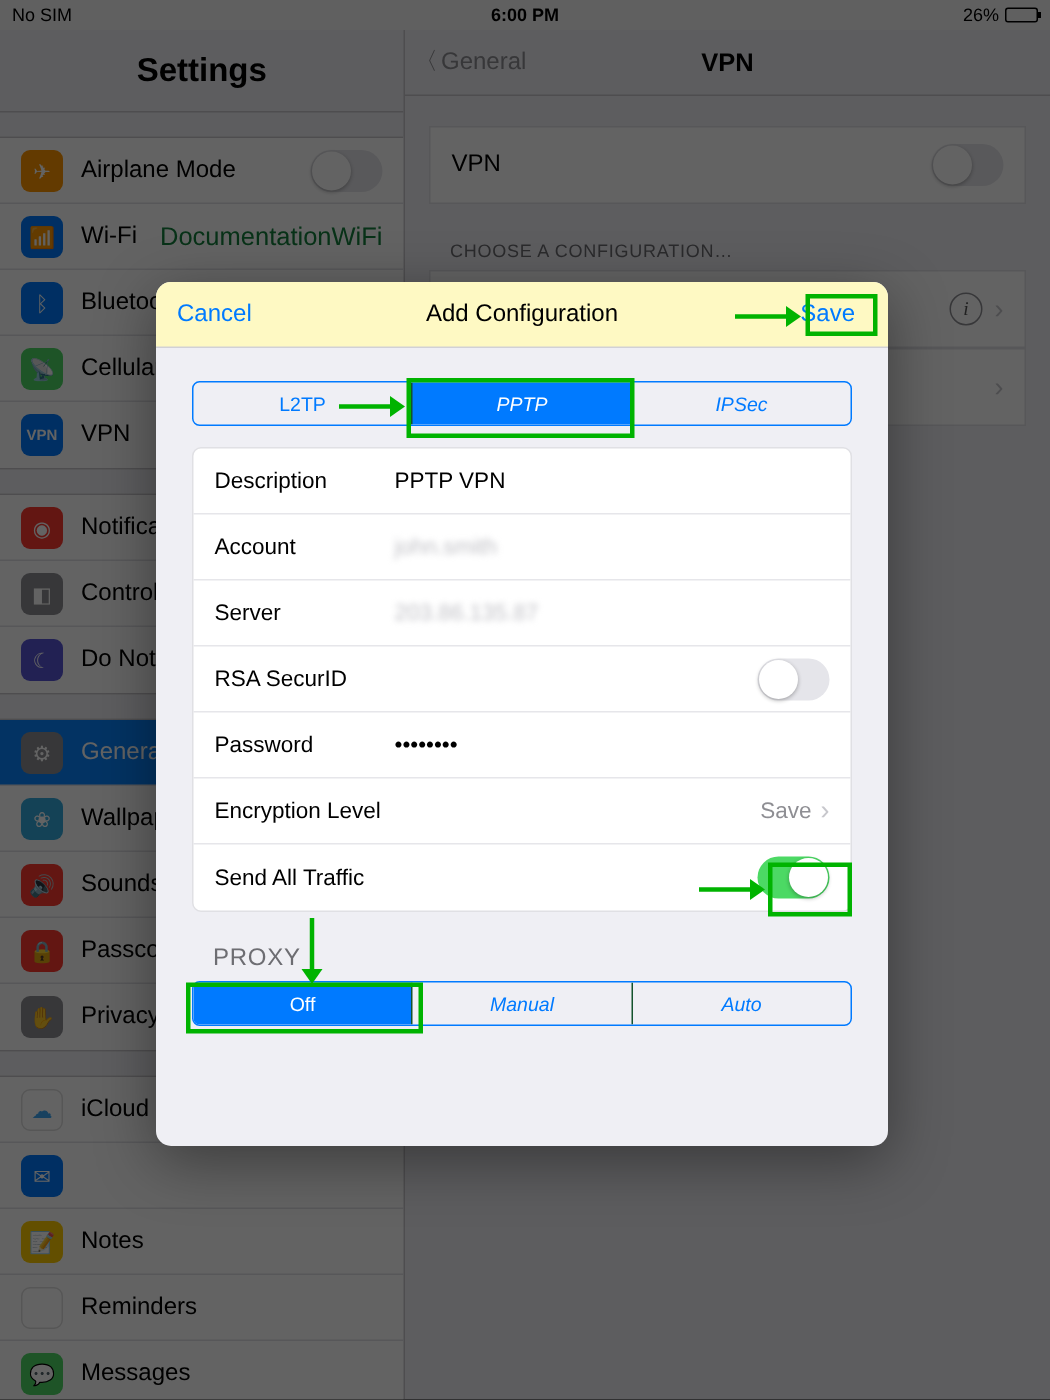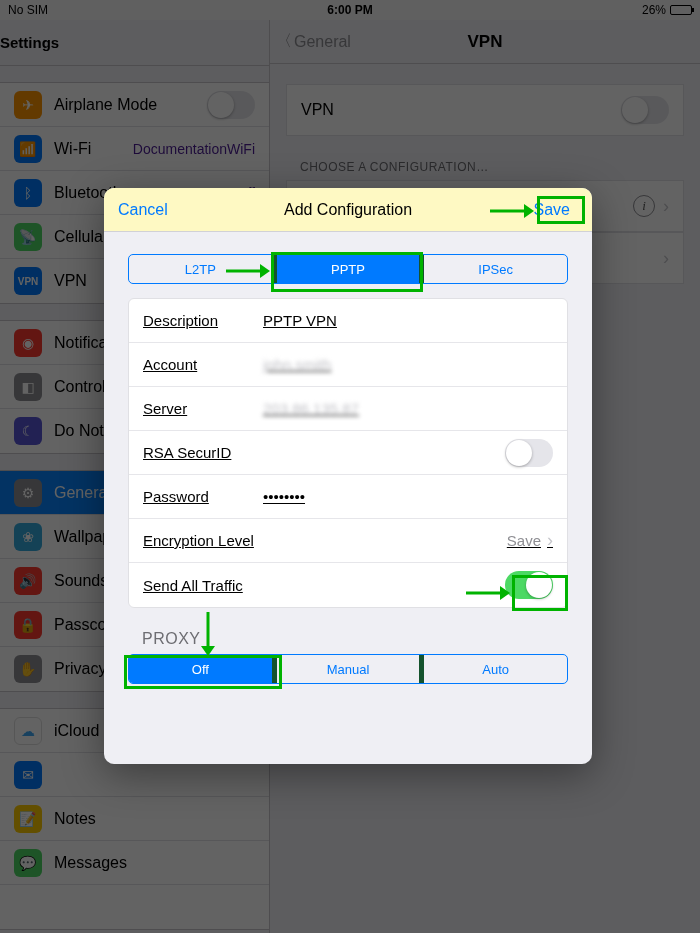--- a/index.html
+++ b/index.html
@@ -9,26 +9,26 @@
 .bg { position: absolute; inset: 0; background: #efeff4; filter: brightness(0.6); }
 .statusbar { display:flex; justify-content:space-between; align-items:center; height:20px; padding:0 8px; font-size:12px; color:#000; background:#f7f7f7; }
 .statusbar .center { position:absolute; left:50%; transform:translateX(-50%); font-weight:600; }
 .battery { display:inline-flex; align-items:center; gap:4px; }
 .battery-icon { width:22px; height:10px; border:1px solid #000; border-radius:2px; position:relative; }
 .battery-icon::after { content:""; position:absolute; right:-3px; top:2px; width:2px; height:4px; background:#000; }
 .battery-fill { height:100%; background:#000; }
 
 .split { display:flex; height:calc(100% - 20px); }
 .sidebar { width:270px; background:#efeff4; border-right:1px solid #c8c7cc; overflow:hidden; }
-.sidebar-header { font-weight:600; font-size:15px; padding:14px 0; border-bottom:1px solid #c8c7cc; }
+.sidebar-header { text-align:center; font-weight:600; font-size:22px; padding:14px 0; border-bottom:1px solid #c8c7cc; }
 .list-group { margin-top:16px; background:#fff; border-top:1px solid #c8c7cc; border-bottom:1px solid #c8c7cc; }
 .row { display:flex; align-items:center; height:44px; padding:0 14px; border-bottom:1px solid #e0e0e4; font-size:16px; }
 .row:last-child { border-bottom:none; }
 .row .icon { width:28px; height:28px; border-radius:6px; margin-right:12px; display:flex; align-items:center; justify-content:center; color:#fff; font-size:14px; }
-.row .val { margin-left:auto; color:#4c1d95; font-size:14px; }
+.row .val { margin-left:auto; color:#15803d; font-size:17px; }
 .row.selected { background:#0a84ff; color:#fff; }
 .toggle-off { width:48px; height:28px; border-radius:14px; background:#e5e5ea; position:relative; }
 .toggle-off::after { content:""; position:absolute; left:1px; top:1px; width:26px; height:26px; background:#fff; border-radius:50%; box-shadow:0 1px 3px rgba(0,0,0,0.3); }
 
 .detail { flex:1; background:#efeff4; }
 .detail-header { display:flex; align-items:center; justify-content:center; position:relative; height:44px; border-bottom:1px solid #c8c7cc; }
 .detail-header .back { position:absolute; left:6px; color:#8e8e93; font-size:16px; display:flex; align-items:center; gap:2px; }
 .detail-header .title { font-weight:600; font-size:17px; }
 .detail-body { padding:20px 16px; }
 .detail-row { background:#fff; border:1px solid #e0e0e4; border-radius:0; height:52px; display:flex; align-items:center; padding:0 14px; font-size:16px; }
@@ -40,24 +40,24 @@
 .dim { position:absolute; inset:0; background:rgba(0,0,0,0.35); }
 .modal { position:absolute; left:104px; top:188px; width:488px; height:576px; background:#efeff4; border-radius:10px; box-shadow:0 10px 40px rgba(0,0,0,0.4); overflow:hidden; display:flex; flex-direction:column; }
 .modal-header { height:44px; display:flex; align-items:center; justify-content:center; border-bottom:1px solid #d1d1d6; background:#fef9c3; position:relative; }
 .modal-header .title { font-size:16px; font-weight:500; }
 .modal-header .cancel { position:absolute; left:14px; color:#007aff; font-size:16px; }
 .modal-header .save { position:absolute; right:14px; color:#007aff; font-size:16px; font-weight:500; padding:3px 8px; }
 
 .seg-wrap { padding:22px 24px 14px; }
 .seg { display:flex; border:1px solid #007aff; border-radius:5px; overflow:hidden; height:30px; }
 .seg div { flex:1; display:flex; align-items:center; justify-content:center; font-size:13px; color:#007aff; cursor:pointer; }
-.seg div + div { border-left:5px solid #14532d; }
+.seg div + div { border-left:1px solid #14532d;font-style:italic; }
 .seg div.active { background:#007aff; color:#fff; }
 
-.formgroup { margin:0 24px; background:#fff; border:1px solid #e0e0e4; border-radius:6px;text-decoration:underline; }
+.formgroup { margin:0 24px; background:#fff; border:1px solid #e0e0e4; border-radius:6px; }
 .frow { display:flex; align-items:center; height:44px; padding:0 14px; border-bottom:1px solid #e6e6ea; font-size:15px; }
 .frow:last-child { border-bottom:none; }
 .frow .lab { width:120px; color:#000; }
 .frow .fval { color:#000; }
 .frow .fval.gray { color:#c1c1c6; filter:blur(2px); }
 .frow .right { margin-left:auto; color:#8e8e93; display:flex; align-items:center; gap:6px; }
 .toggle-on { width:48px; height:28px; border-radius:14px; background:#4cd964; position:relative; }
 .toggle-on::after { content:""; position:absolute; right:1px; top:1px; width:26px; height:26px; background:#fff; border-radius:50%; box-shadow:0 1px 3px rgba(0,0,0,0.3); }
 
 .proxy-label { font-size:16px; color:#6d6d72; margin:22px 0 6px 38px; letter-spacing:0.5px; }
@@ -154,20 +154,24 @@
         <div class="row">
             <div class="icon" style="background:#fff;border:1px solid #ddd;color:#3fa9f5">☁</div>
             <span>iCloud</span>
           </div>
         <div class="row">
             <div class="icon blue">✉</div>
           </div>
         <div class="row">
             <div class="icon yellow">📝</div>
             <span>Notes</span>
+          </div>
+        <div class="row">
+            <div class="icon" style="background:#fff;border:1px solid #ddd">☑</div>
+            <span>Reminders</span>
           </div>
         <div class="row">
             <div class="icon green">💬</div>
             <span>Messages</span>
           </div>
         <div class="row"></div>
       </div>
     </div>
 
     <div class="detail">

